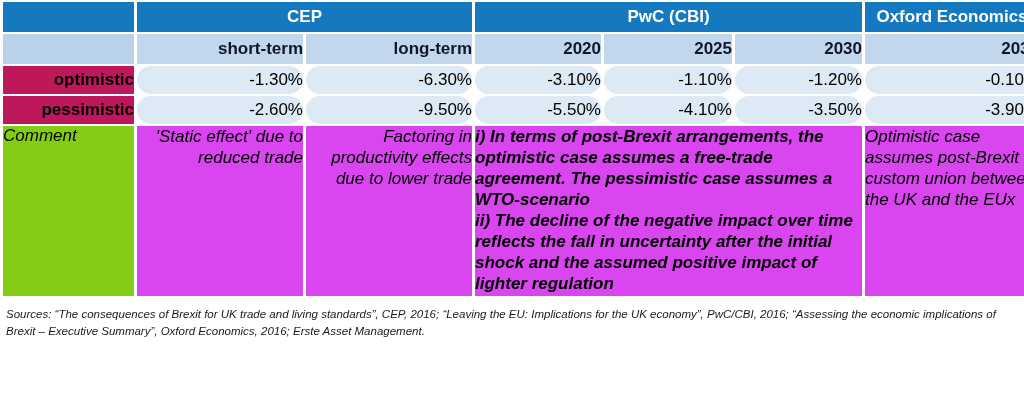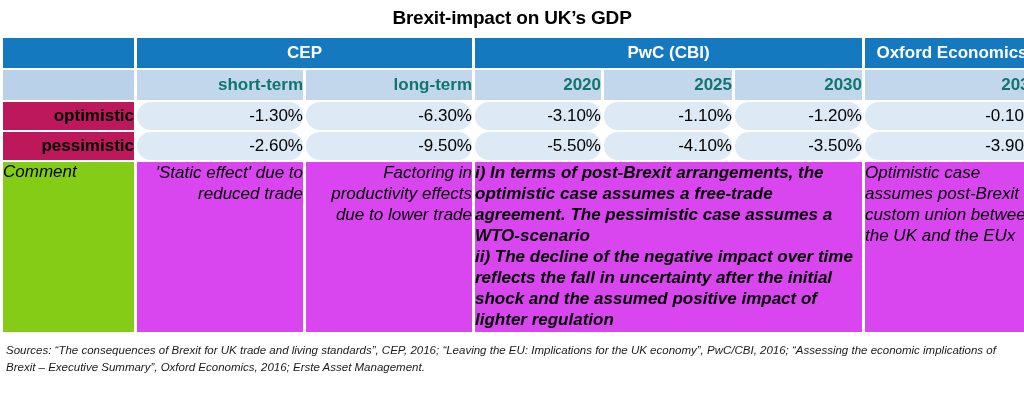--- a/index.html
+++ b/index.html
@@ -66,21 +66,21 @@
   .hdr-band.blank {
     background: #1579c0;
   }
   .hdr-band.narrow {
     font-size: 17px;
   }
 
   
   .sub-hdr {
     background: #c2d7ec;
-    color: #0f766e;
+    color: #0f172a;
     font-weight: bold;
     text-align: right;
     height: 30px;
     line-height: 30px;
     vertical-align: middle;
     padding-right: 9px;
     box-sizing: border-box;
     font-size: 18px;
   }
   .sub-hdr.stub {
@@ -152,21 +152,20 @@
     line-height: 17px;
     padding: 8px 10px 0 6px;
     color: #1a1a1a;
   }
 </style>
 </head>
 <body>
 
 <div id="page">
 
-  <div id="chart-title">Brexit-impact on UK’s GDP</div>
 
   <table class="data-table">
     <colgroup>
       <col style="width:131px">
       <col style="width:166px">
       <col style="width:166px">
       <col style="width:126px">
       <col style="width:128px">
       <col style="width:127px">
       <col style="width:174px">

